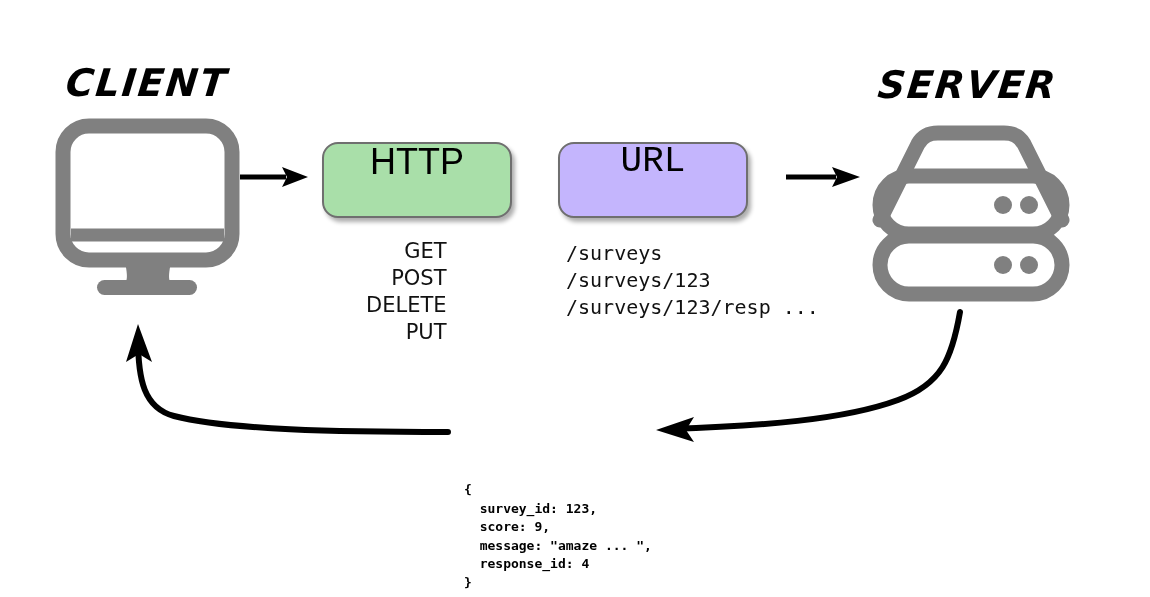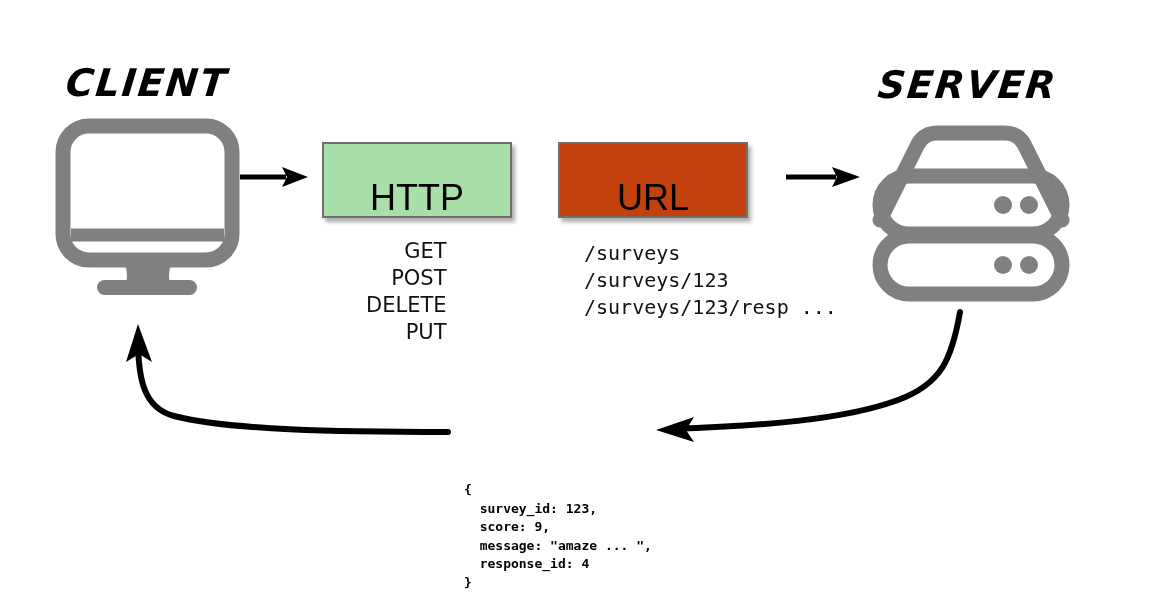--- a/index.html
+++ b/index.html
@@ -34,37 +34,36 @@
     font-size: 38px;
     line-height: 1;
   }
   .box-hand {
     font-size: 36px;
     line-height: 1;
   }
 
   
   .pill {
-    border-radius: 0;
+    border-radius: 16px;
     border: 2px solid #6f6f6f;
     box-shadow: 3px 4px 4px rgba(0,0,0,0.32);
     display: flex;
-    align-items: flex-end;
+    align-items: flex-start;
     justify-content: center;
     box-sizing: border-box;
   }
 
   
   .mono-list {
     font-family: "DejaVu Sans Mono", monospace;
     font-size: 20px;
     line-height: 27px;
     color: #111111;
     white-space: pre;
-    margin-left: 18px;
   }
   .plain-list {
     font-family: "DejaVu Sans", sans-serif;
     font-size: 21px;
     line-height: 27px;
     color: #111111;
     white-space: pre;
     text-align: right;
   }
   .json-body {
@@ -107,21 +106,21 @@
 
   <div class="abs pill" id="http-box" style="left: 322px; top: 142px; width: 190px; height: 76px; background: rgb(169, 223, 169); border-color: rgb(111, 111, 111);">
     <span class="box-hand">HTTP</span>
   </div>
 
   <div class="abs plain-list" style="left:366px; top:238px;">GET
 POST
 DELETE
 PUT</div>
 
-  <div class="abs pill" id="url-box" style="left: 558px; top: 142px; width: 190px; height: 76px; background: #c2410c; border-color: rgb(111, 111, 111);">
+  <div class="abs pill" id="url-box" style="left: 558px; top: 142px; width: 190px; height: 76px; background: #c4b5fd; border-color: rgb(111, 111, 111); font-family: Liberation Mono, monospace;">
     <span class="box-hand">URL</span>
   </div>
 
   <div class="abs mono-list" style="left:566px; top:240px;">/surveys
 /surveys/123
 /surveys/123/resp ...</div>
 
   <div class="abs" style="left:784px; top:163px; width:78px; height:28px;">
     <svg width="78" height="28" viewBox="0 0 78 28">
       <line x1="2" y1="14" x2="52" y2="14" stroke="#000" stroke-width="5"></line>

